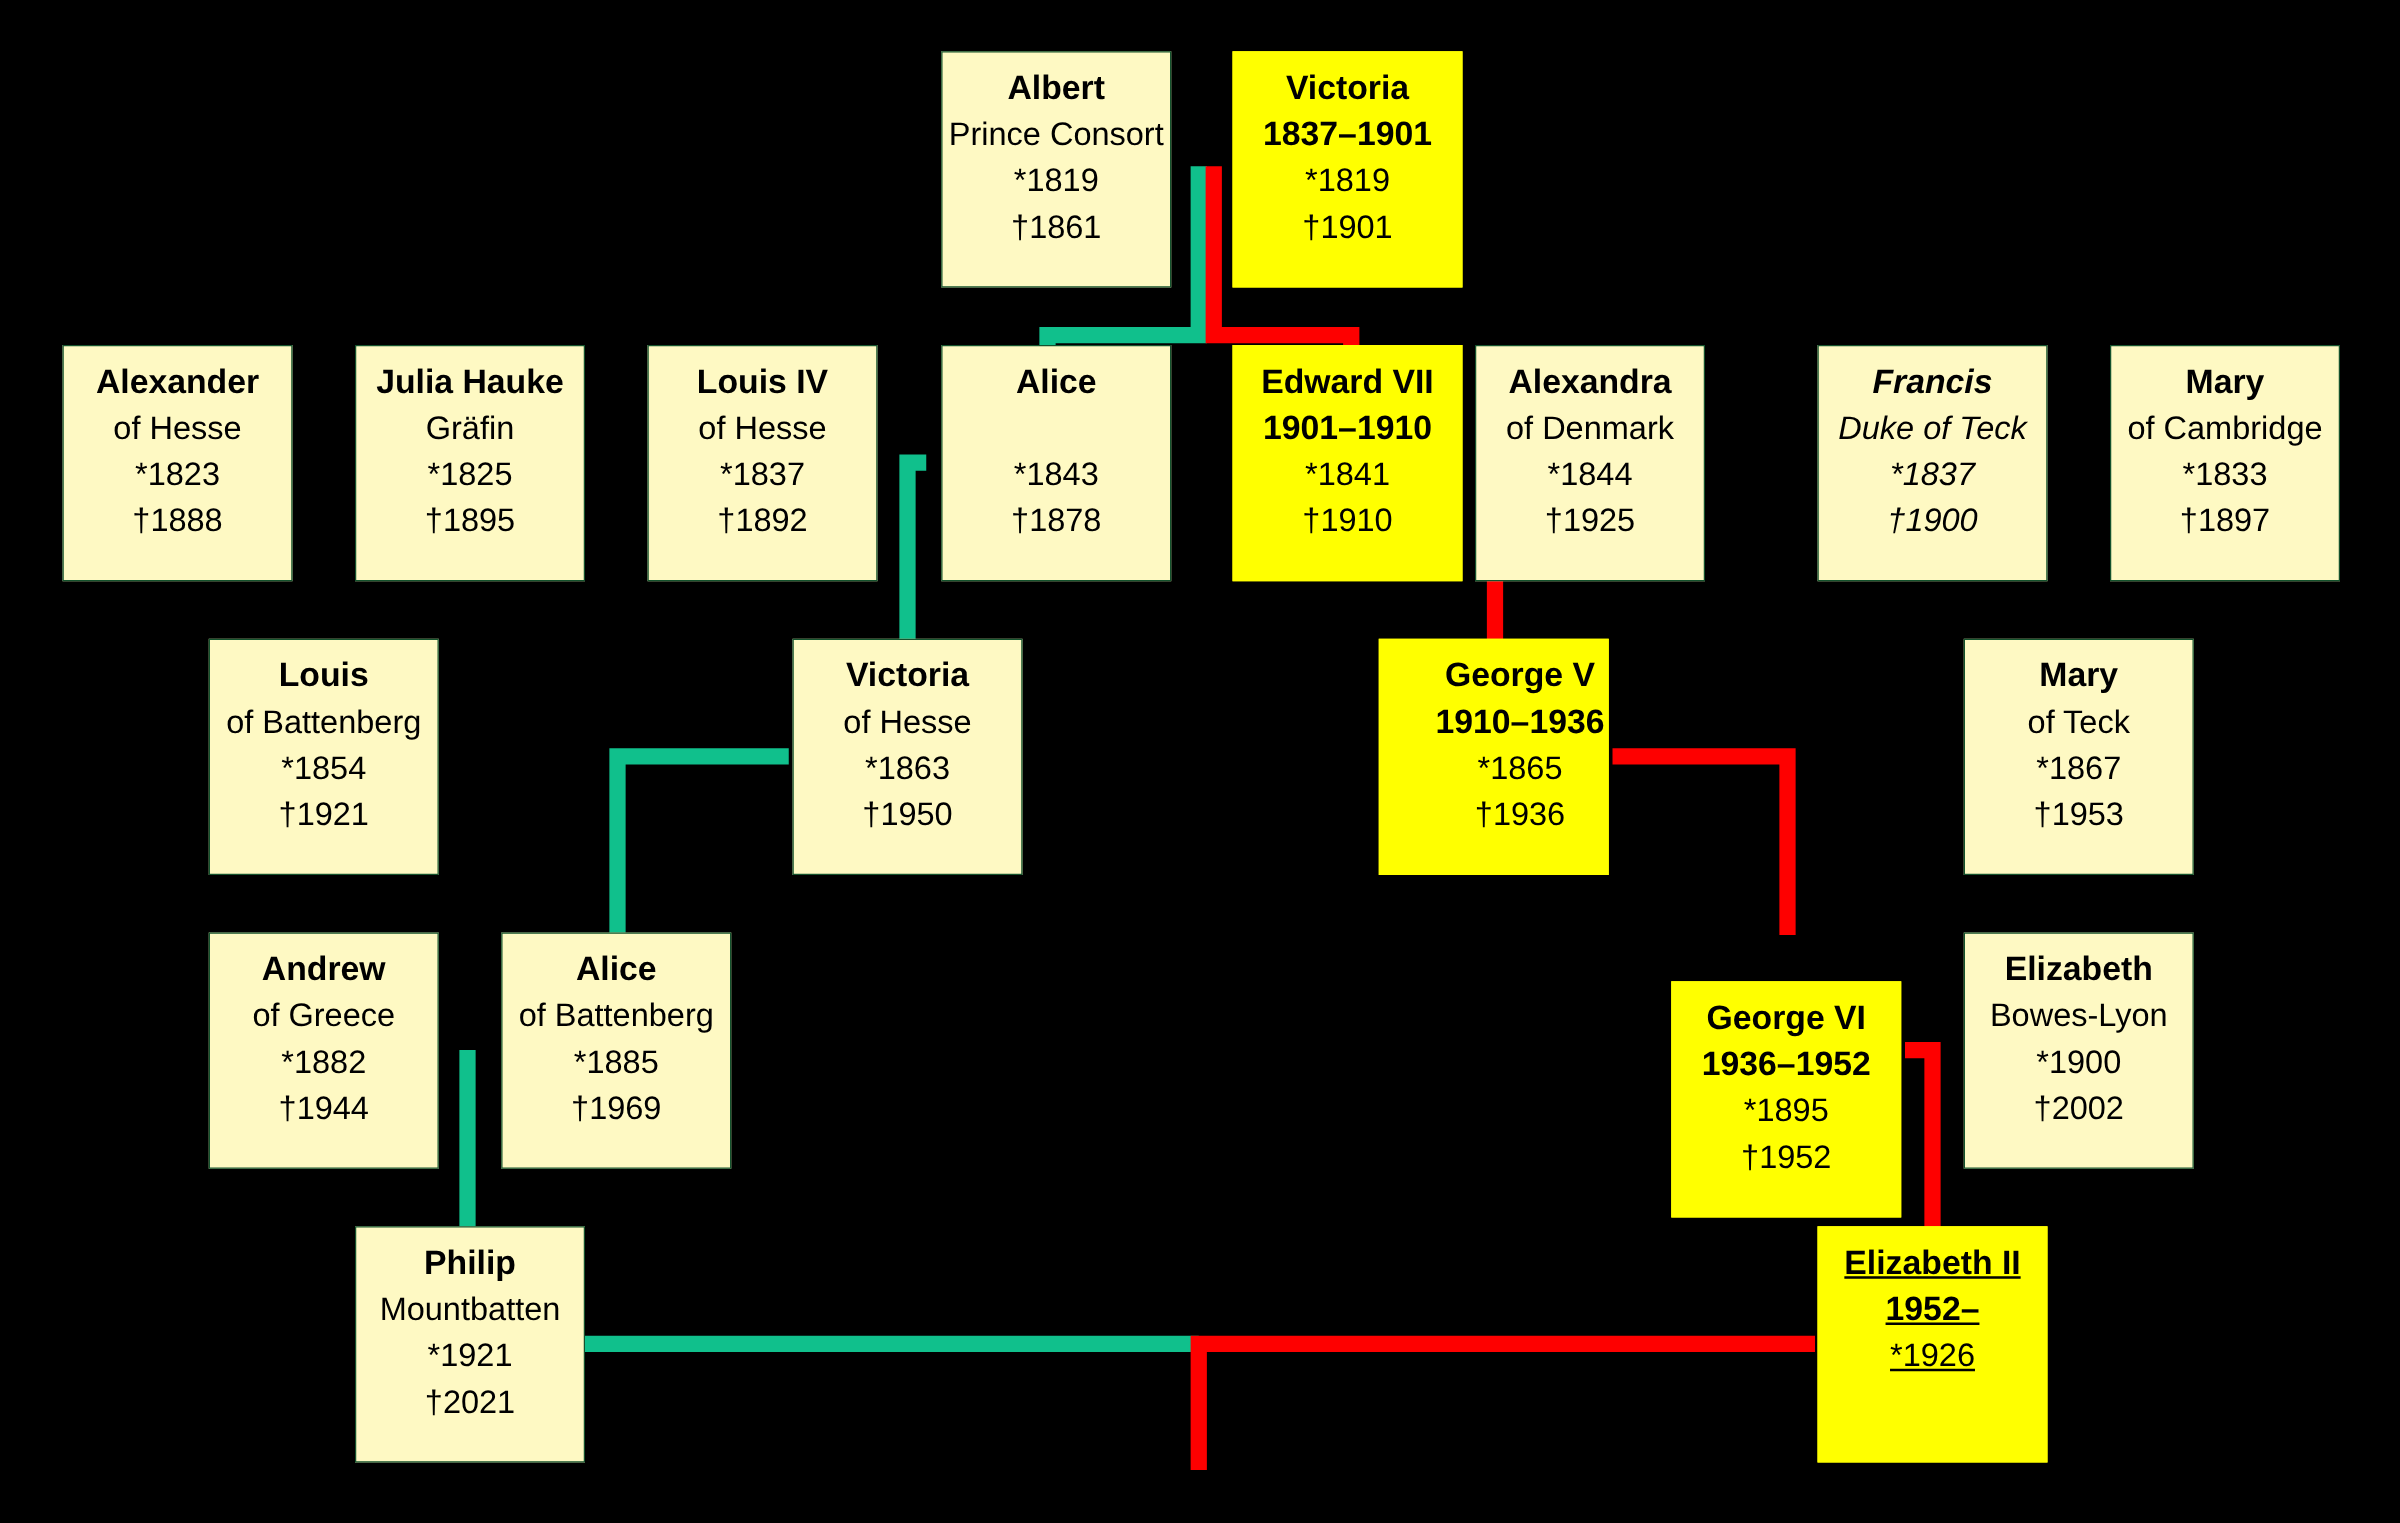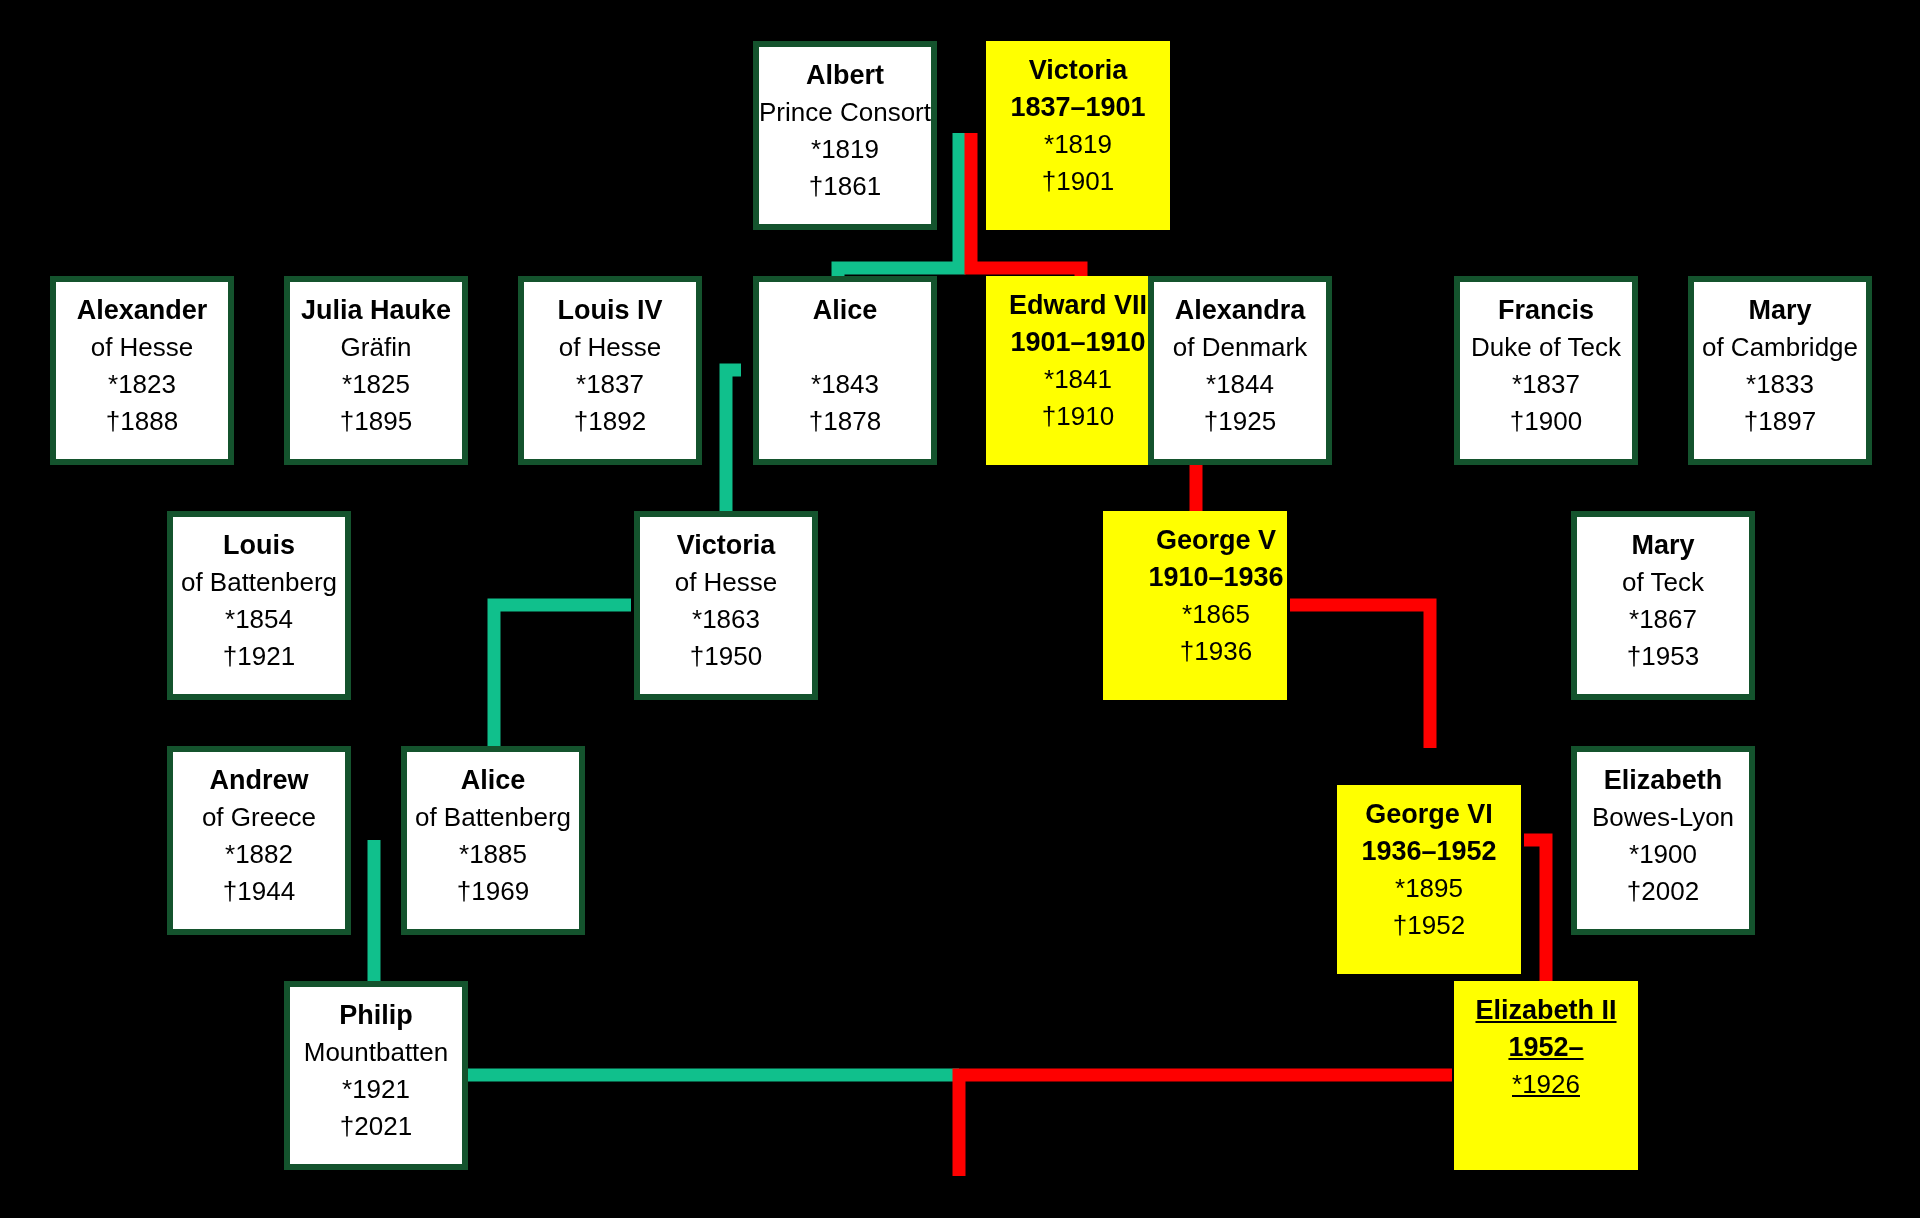--- a/index.html
+++ b/index.html
@@ -19,22 +19,22 @@
     position: absolute;
     left: 0;
     top: 0;
     width: 1920px;
     height: 1218px;
     pointer-events: none;
   }
   .node {
     position: absolute;
     box-sizing: border-box;
-    background: #ffffff;
-    border: 6px solid #14532d;
+    background: #fef9c3;
+    border: 1px solid #14532d;
     display: flex;
     flex-direction: column;
     align-items: center;
     padding-top: 10px;
     z-index: 5;
   }
   .node.monarch {
     background: #ffff00;
     border: 1px solid #ffff00;
   }
@@ -119,27 +119,27 @@
       <div class="title spacer">&nbsp;</div>
       <div class="born">*1843</div>
       <div class="died">†1878</div>
     </div>
     <div class="node monarch" style="left: 986px; top: 276px; width: 184px; height: 189px;">
       <div class="name">Edward VII</div>
       <div class="title">1901–1910</div>
       <div class="born">*1841</div>
       <div class="died">†1910</div>
     </div>
-    <div class="node" style="left: 1148px; top: 276px; width: 184px; height: 189px;">
+    <div class="node" style="left: 1180px; top: 276px; width: 184px; height: 189px;">
       <div class="name">Alexandra</div>
       <div class="title">of Denmark</div>
       <div class="born">*1844</div>
       <div class="died">†1925</div>
     </div>
-    <div class="node" style="left: 1454px; top: 276px; width: 184px; height: 189px;">
+    <div class="node" style="left: 1454px; top: 276px; width: 184px; height: 189px; font-style: italic;">
       <div class="name">Francis</div>
       <div class="title">Duke of Teck</div>
       <div class="born">*1837</div>
       <div class="died">†1900</div>
     </div>
     <div class="node" style="left: 1688px; top: 276px; width: 184px; height: 189px;">
       <div class="name">Mary</div>
       <div class="title">of Cambridge</div>
       <div class="born">*1833</div>
       <div class="died">†1897</div>

